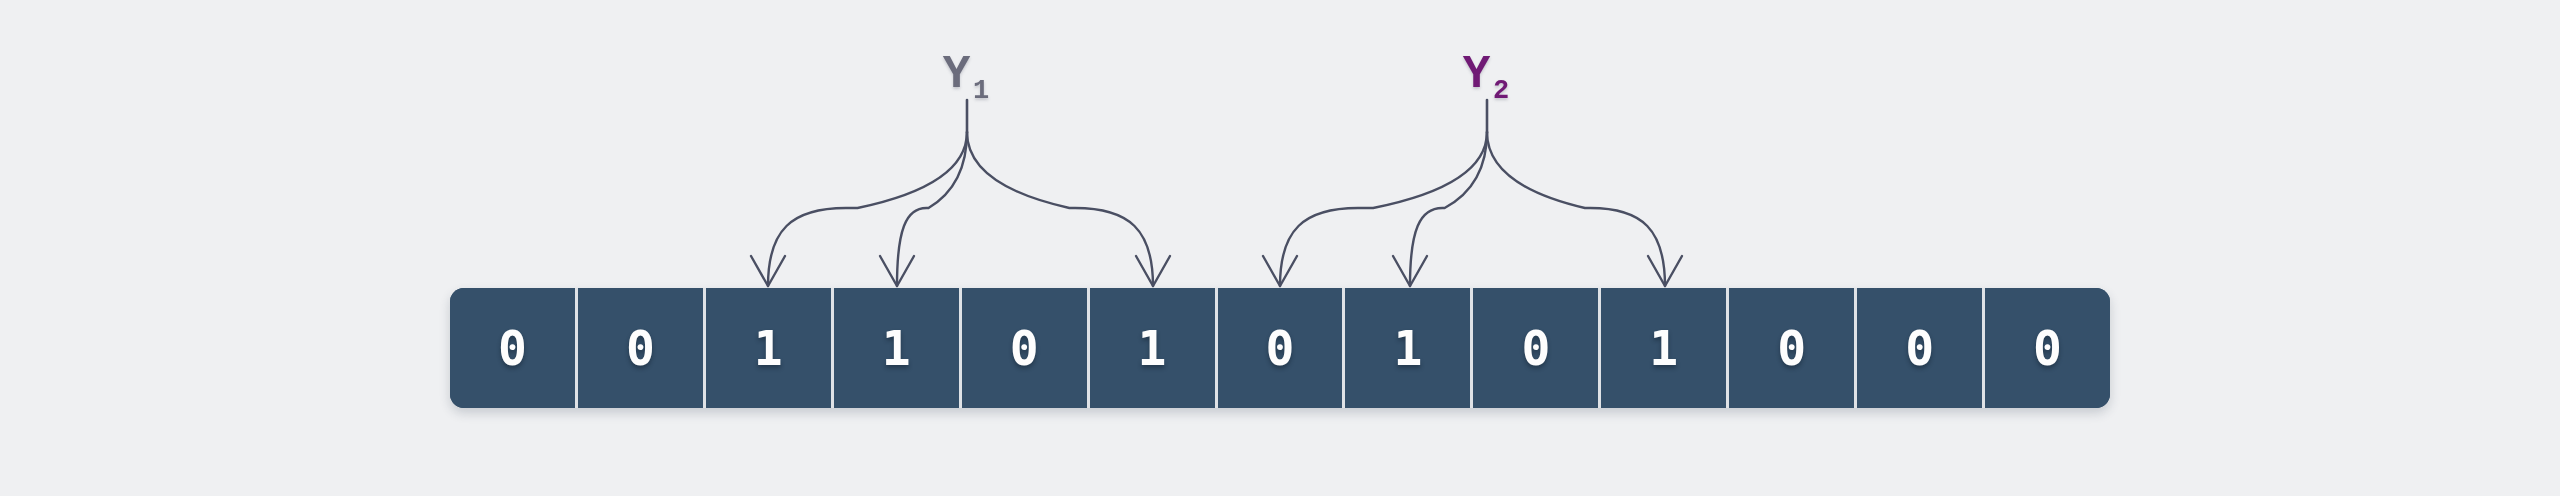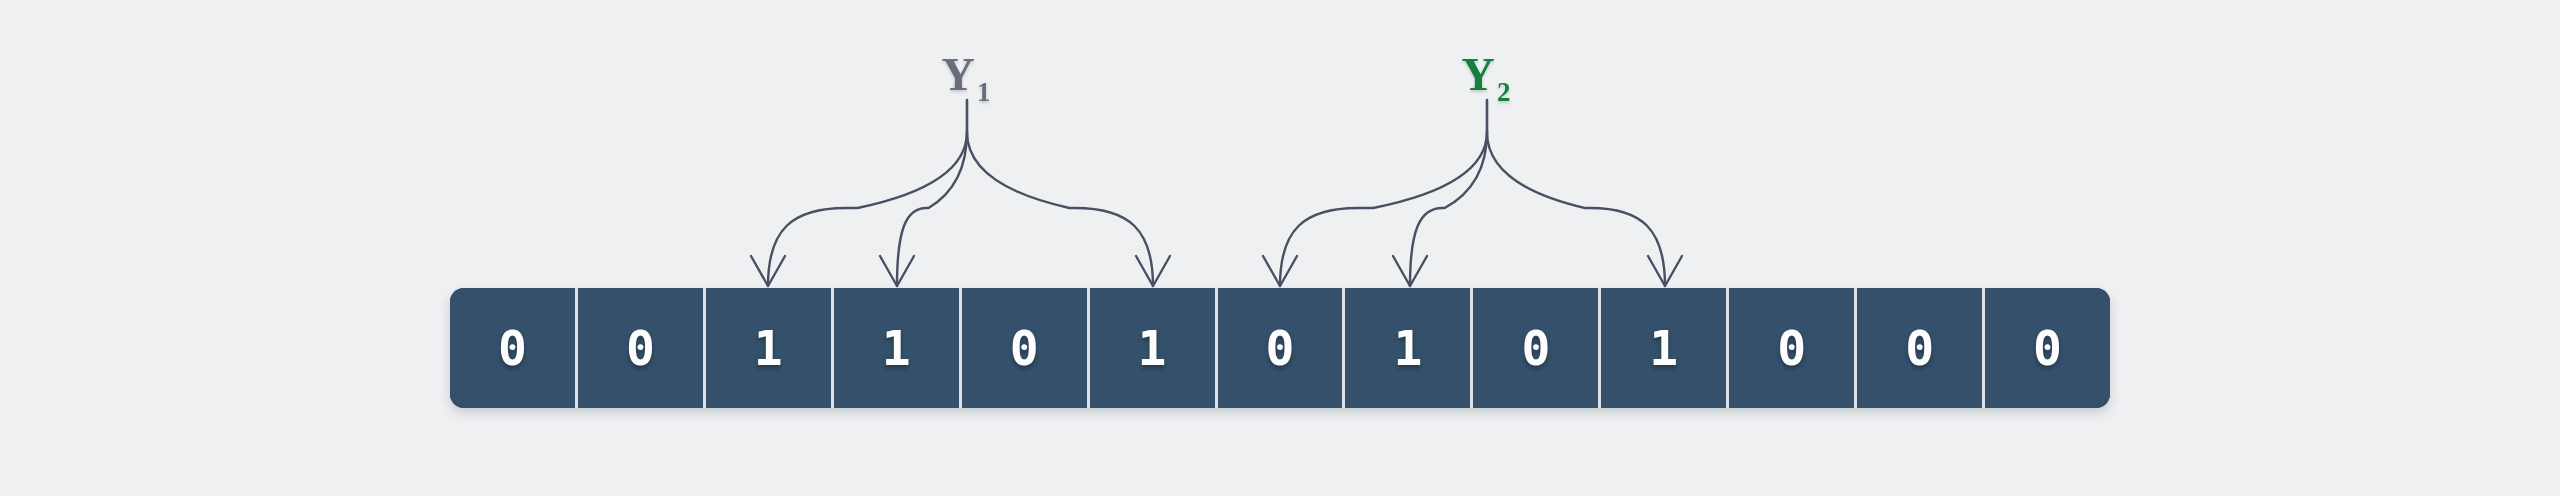--- a/index.html
+++ b/index.html
@@ -31,21 +31,21 @@
     height: 496px;
     pointer-events: none;
     z-index: 3;
   }
 
   
   .group-label {
     position: absolute;
     z-index: 4;
     color: #6b6c7c;
-    font-family: Liberation Serif, serif;
+    font-family: Liberation Mono, monospace;
     font-weight: 700;
     font-size: 46px;
     line-height: 1;
     letter-spacing: 0.5px;
     white-space: nowrap;
     transform: translate(-50%, -50%);
     text-shadow: 0 2px 3px rgba(100, 104, 120, 0.30);
   }
   .group-label .sub {
     font-size: 27px;
@@ -137,21 +137,21 @@
       <div class="bit-cell" style="background: rgb(53, 80, 106); border-left-color: rgb(223, 226, 230);">
         <span class="bit-value" style="color: rgb(253, 253, 253);">0</span>
       </div>
       <div class="bit-cell" style="background: rgb(53, 80, 106); border-left-color: rgb(223, 226, 230);">
         <span class="bit-value" style="color: rgb(253, 253, 253);">0</span>
       </div>
     </div>
 
   <div id="label-layer">
       <div class="group-label" style="left: 965px; top: 75px; color: rgb(107, 108, 124);"><span>Y</span><span class="sub">1</span></div>
-      <div class="group-label" style="left: 1485px; top: 75px; color: #15803d;"><span>Y</span><span class="sub">2</span></div>
+      <div class="group-label" style="left: 1485px; top: 75px; color: #701a75;"><span>Y</span><span class="sub">2</span></div>
     </div>
 
   <svg id="arrow-layer" viewBox="0 0 2560 496" width="2560" height="496" xmlns="http://www.w3.org/2000/svg" aria-hidden="true">
       <g>
         <path d="M 967 100 L 967 132" fill="none" stroke="#4a4f63" stroke-width="2.6" stroke-linecap="round"></path>
         <path d="M 967 132 C 967 166, 934.165 192, 857.55 208 L 846 208 C 791.4 208, 768 230, 768 286" fill="none" stroke="#4a4f63" stroke-width="2.4" stroke-linecap="round" stroke-linejoin="round"></path>
         <path d="M 751 256 L 768 286 L 785 256" fill="none" stroke="#4a4f63" stroke-width="2.4" stroke-linecap="round" stroke-linejoin="round"></path>
         <path d="M 967 132 C 967 166, 955.45 192, 928.5 208 L 926.4 208 C 905.82 208, 897 230, 897 286" fill="none" stroke="#4a4f63" stroke-width="2.4" stroke-linecap="round" stroke-linejoin="round"></path>
         <path d="M 880 256 L 897 286 L 914 256" fill="none" stroke="#4a4f63" stroke-width="2.4" stroke-linecap="round" stroke-linejoin="round"></path>
         <path d="M 967 132 C 967 166, 997.69 192, 1069.3 208 L 1075 208 C 1129.6 208, 1153 230, 1153 286" fill="none" stroke="#4a4f63" stroke-width="2.4" stroke-linecap="round" stroke-linejoin="round"></path>

